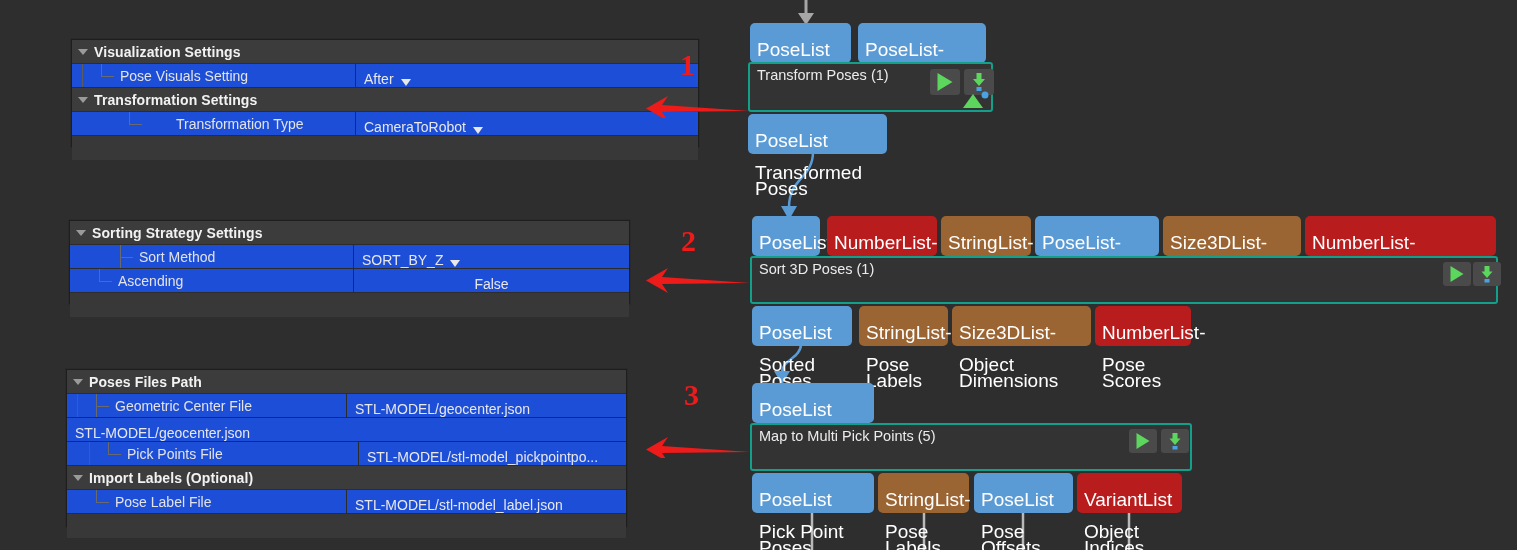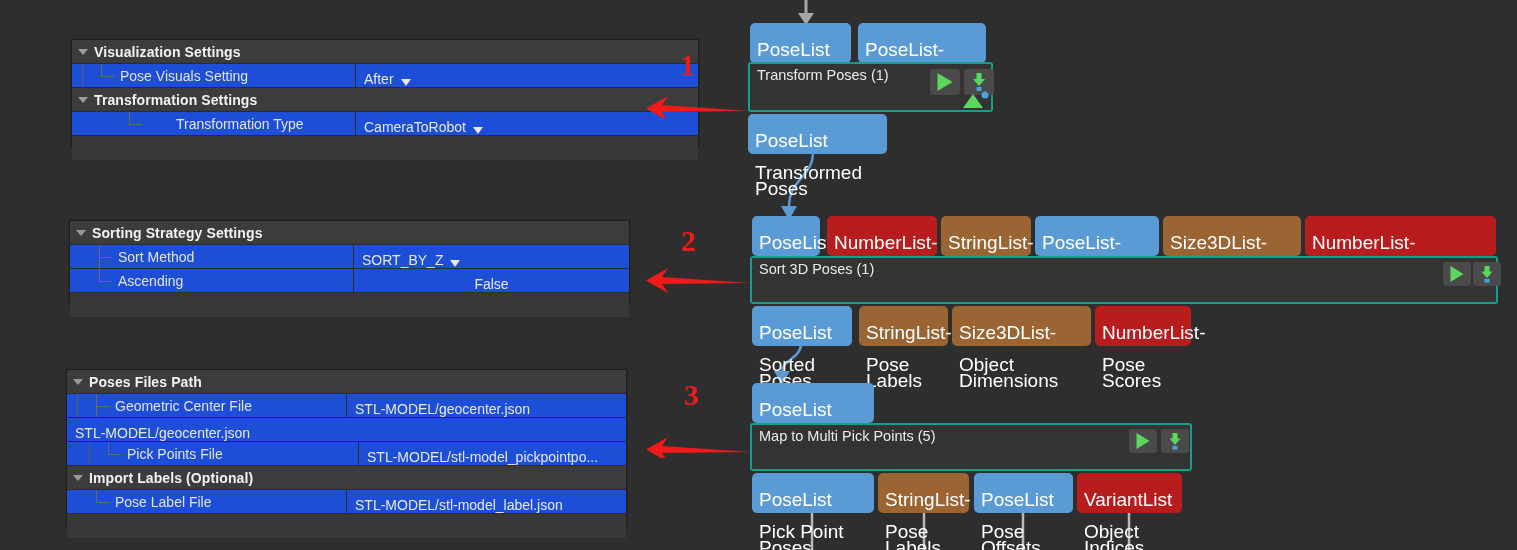--- a/index.html
+++ b/index.html
@@ -175,21 +175,21 @@
 </div>
 
 <div class="panel" style="left:69px;top:220px;width:561px;height:84px;">
   <div class="prow group">
     <span class="twisty">
         <i></i>
       </span>
     <span class="grouplabel">Sorting Strategy Settings</span>
   </div>
   <div class="prow item">
-    <div class="keycell" style="width:284px;">
+    <div class="keycell" style="width:284px;padding-left:21px;">
       <span class="treepad"></span>
       <span class="elbow thru"></span>
       <span class="key">Sort Method</span>
     </div>
     <div class="valcell">
       <span>SORT_BY_Z</span>
       <span class="caret"></span>
     </div>
   </div>
   <div class="prow item">

